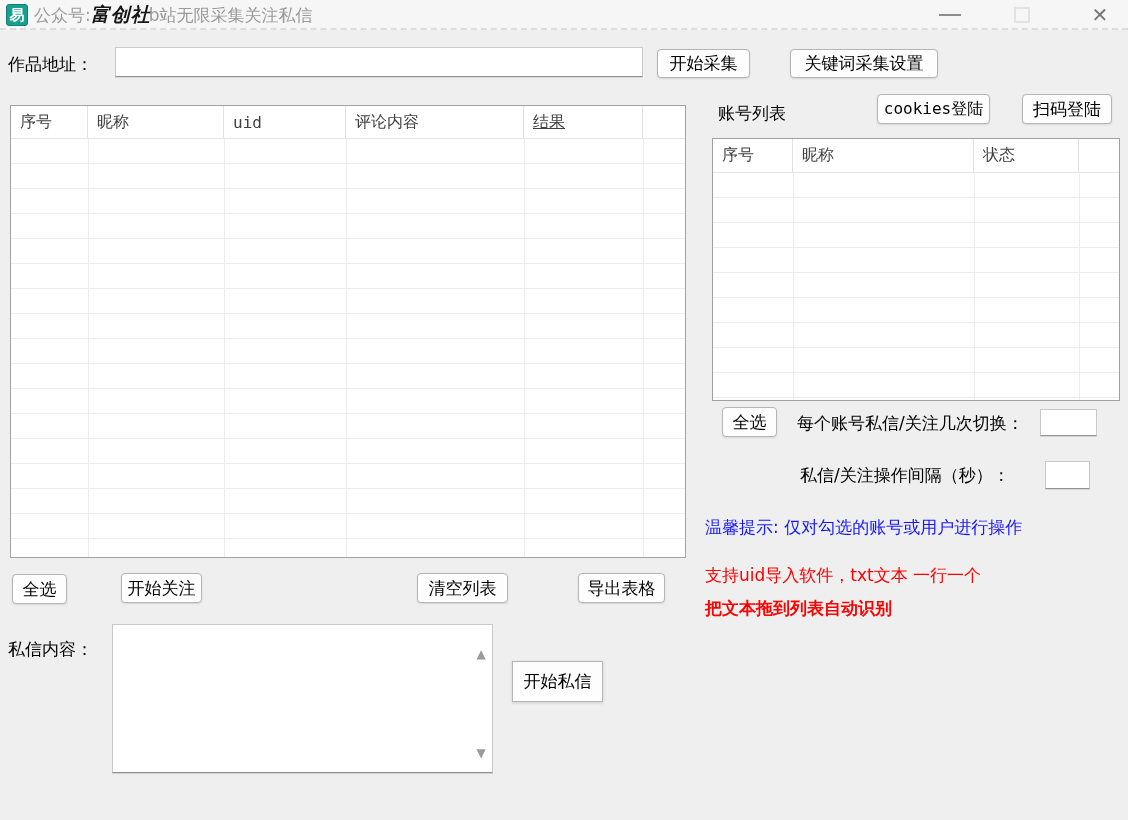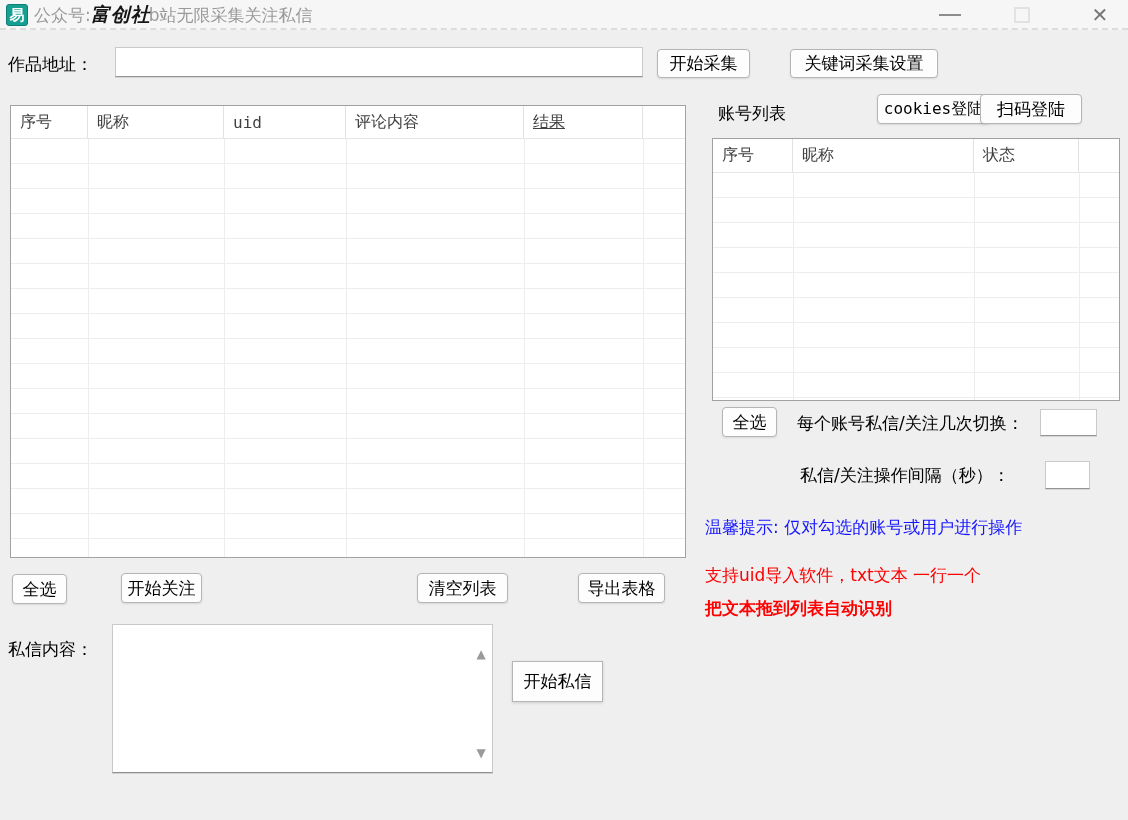--- a/index.html
+++ b/index.html
@@ -143,21 +143,21 @@
     <div class="vline" style="left:77px;"></div>
     <div class="vline" style="left:213px;"></div>
     <div class="vline" style="left:335px;"></div>
     <div class="vline" style="left:513px;"></div>
     <div class="vline" style="left:632px;"></div>
   </div>
 </div>
 
 <div class="label" style="left:718px; top:102px;">账号列表</div>
 <button class="btn mono" style="left:877px; top:94px; width:113px; height:30px; font-size:16px;">cookies登陆</button>
-<button class="btn" style="left:980px; top:94px; width:102px; height:30px;">扫码登陆</button>
+<button class="btn" style="left:1022px; top:94px; width:90px; height:30px;">扫码登陆</button>
 
 <div class="tbl" style="left:712px; top:138px; width:408px; height:263px;">
   <div class="thead" style="height:34px;">
     <div class="th" style="width:80px;">序号</div>
     <div class="th" style="width:181px;">昵称</div>
     <div class="th" style="width:105px;">状态</div>
     <div class="th" style="width:40px;"></div>
   </div>
   <div class="tbody" style="top:34px;">
     <div class="vline" style="left:80px;"></div>

